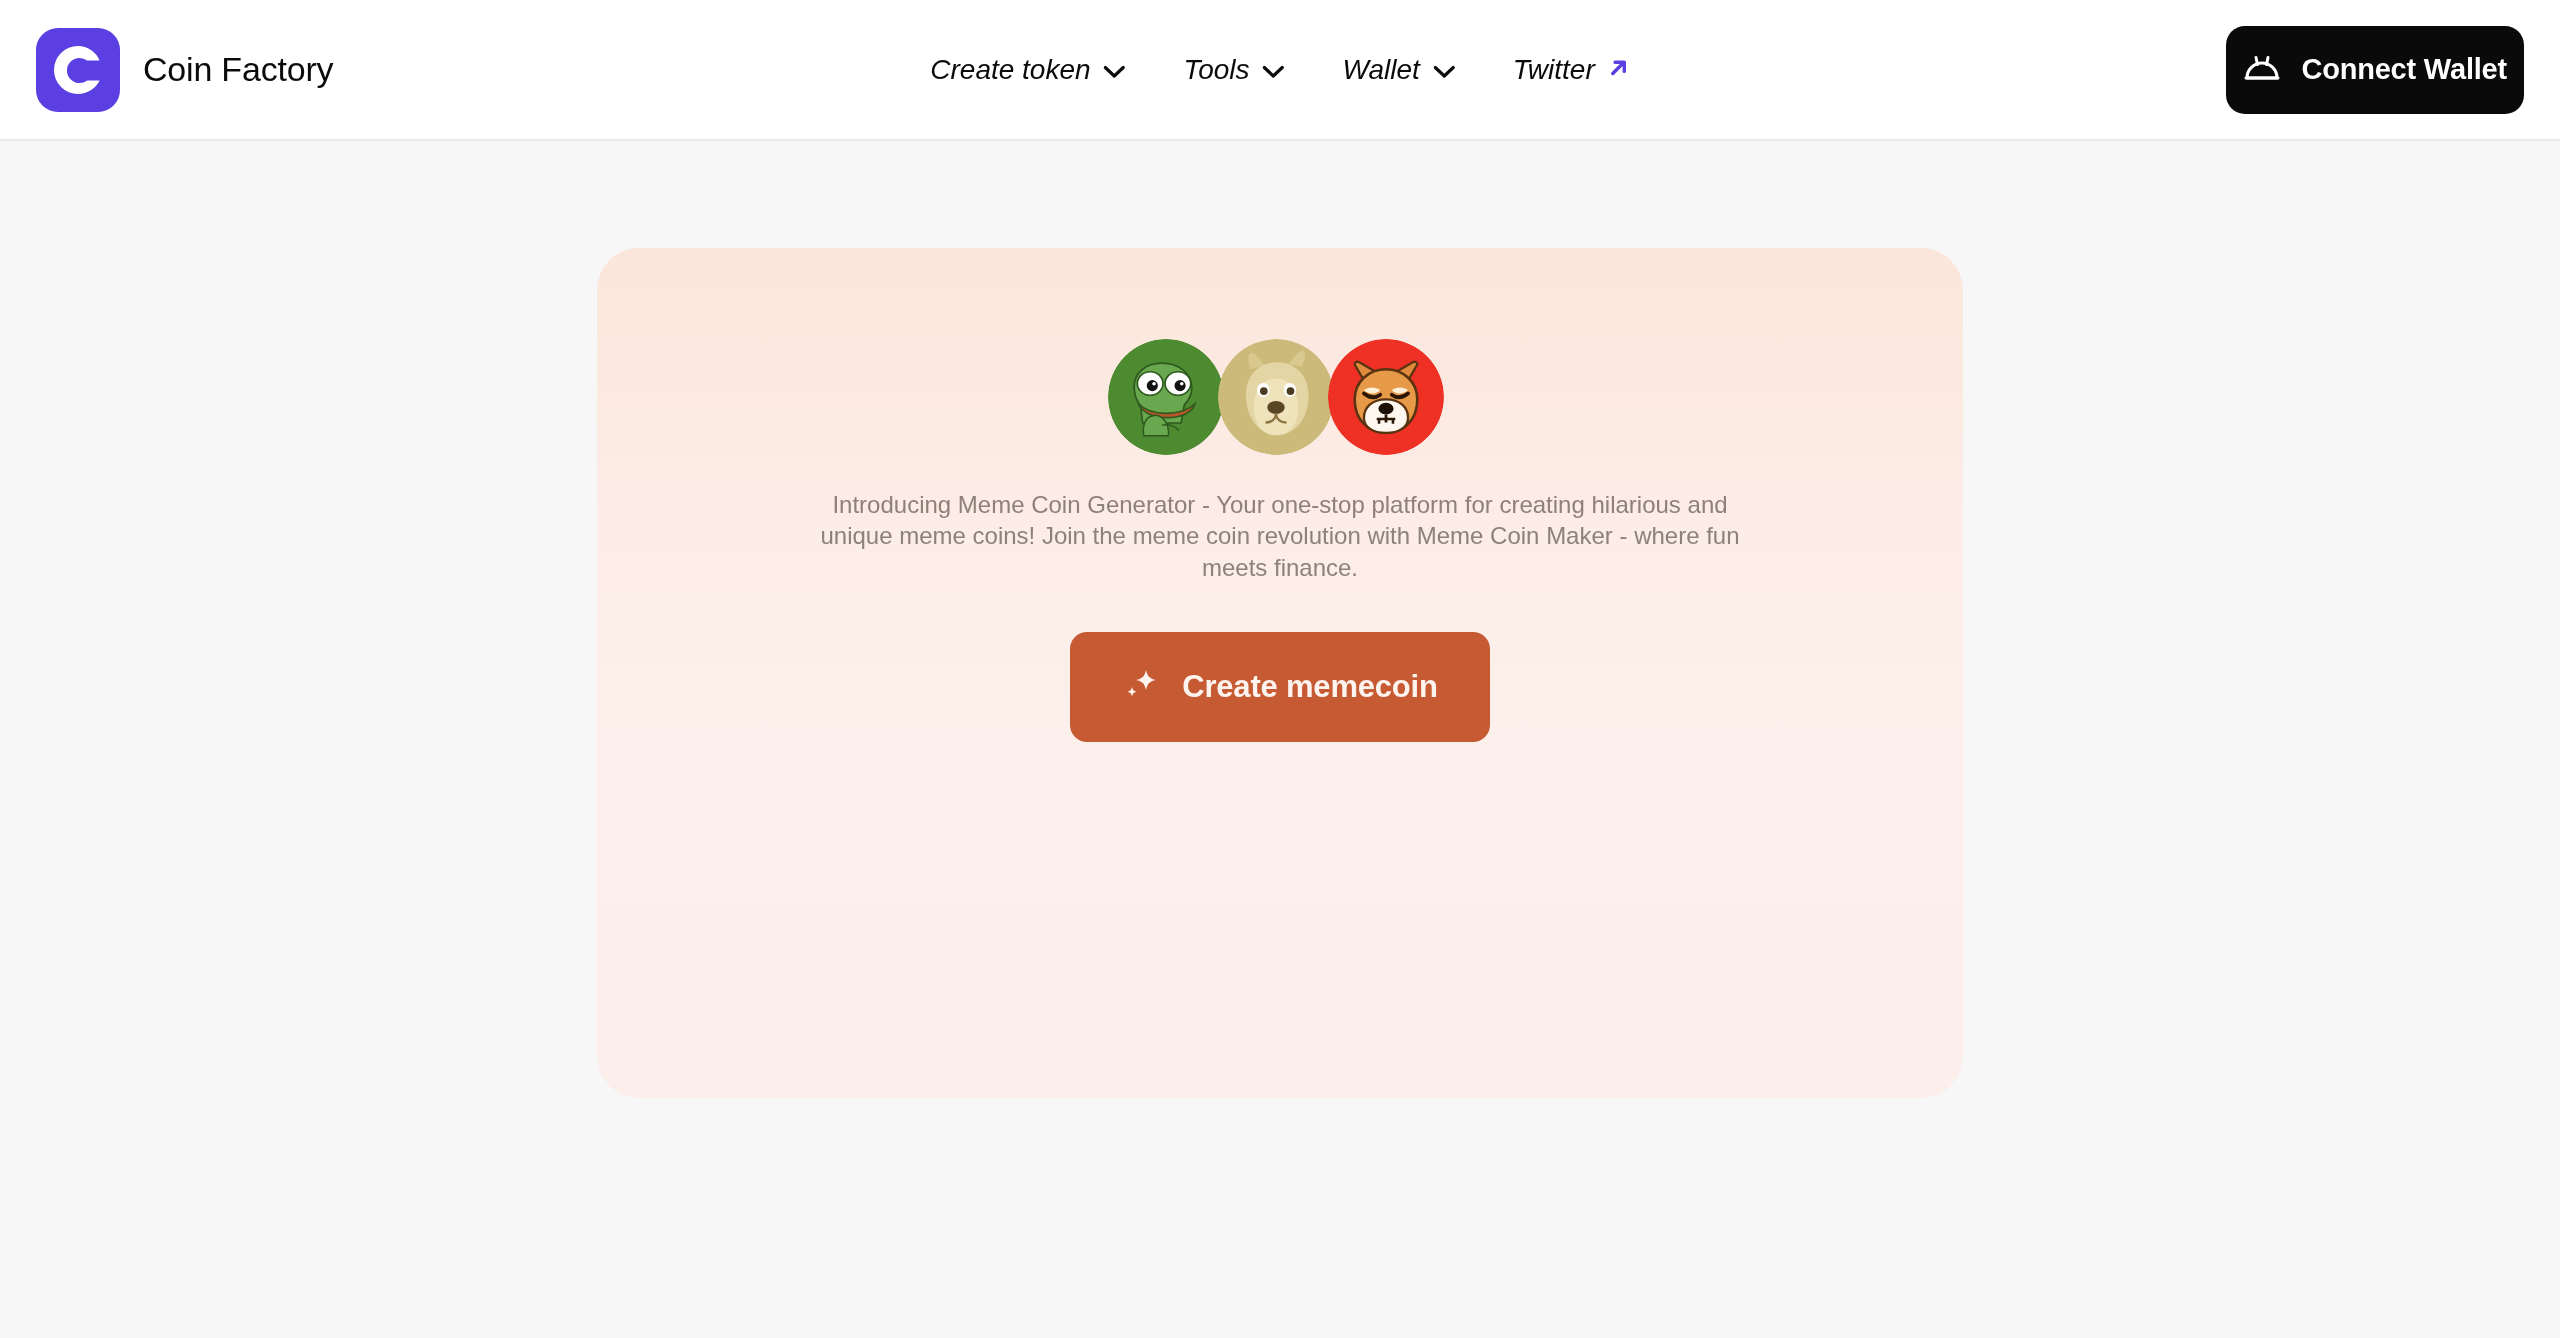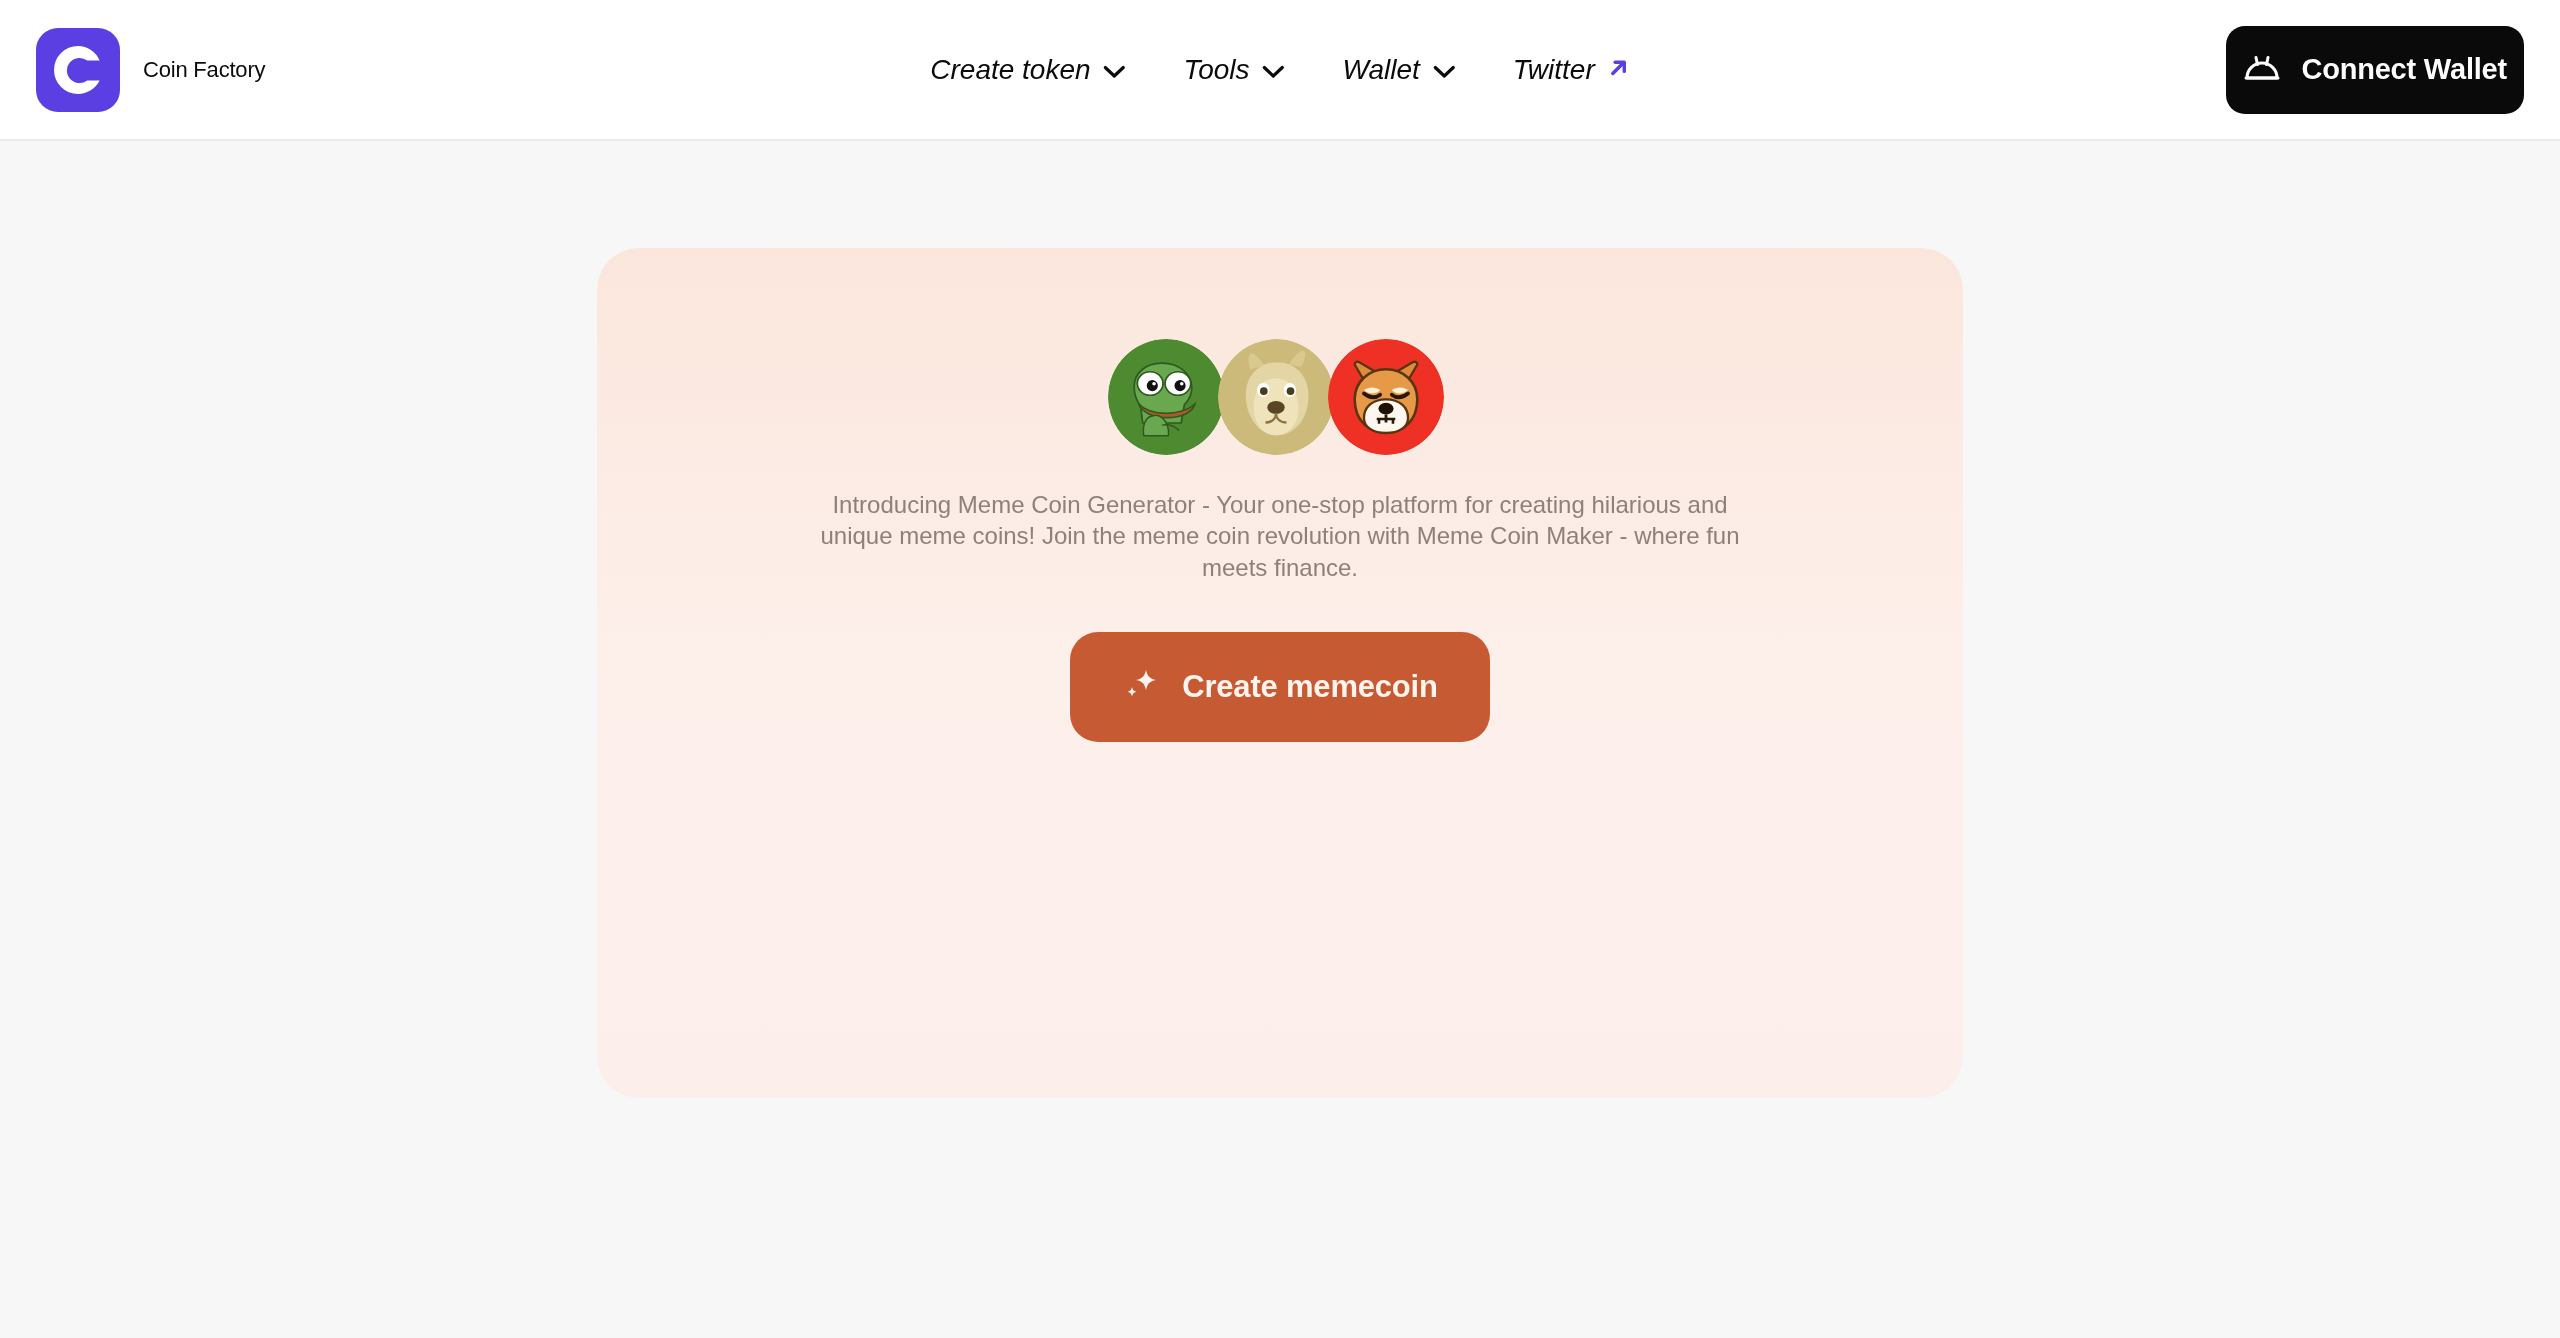--- a/index.html
+++ b/index.html
@@ -24,21 +24,21 @@
     margin-left:36px;
   }
   .logo-mark{
     width:84px; height:84px; border-radius:22px;
     background:#5b3fe2;
     display:flex; align-items:center; justify-content:center;
     flex:none;
   }
   .logo-mark svg{ display:block; }
   .brand-name{
-    font-size:22px; font-weight:500; color:#0b0b0b;
+    font-size:34px; font-weight:500; color:#0b0b0b;
     letter-spacing:-0.2px; white-space:nowrap;
   }
 
   .nav{
     position:absolute; left:50%; top:50%;
     transform:translate(-50%,-50%);
     display:flex; align-items:center; gap:58px;font-style:italic;
   }
   .nav-item{
     display:flex; align-items:center; gap:13px;
@@ -107,21 +107,21 @@
     font-size:24px; line-height:1.31;
     color:#8d8179;
     text-align:center;
     font-weight:400;
   }
 
   .cta{
     margin-top:49px;
     height:110px; padding:0 52px;
     background:#c65a32; color:#fdf3ef;
-    border:none; border-radius:28px;
+    border:none; border-radius:17px;
     display:flex; align-items:center; gap:22px;
     font-size:31px; font-weight:700;
     font-family:"Liberation Sans", sans-serif;
     letter-spacing:-0.2px;
     cursor:pointer; white-space:nowrap;
   }
 </style>
 </head>
 <body>
 

